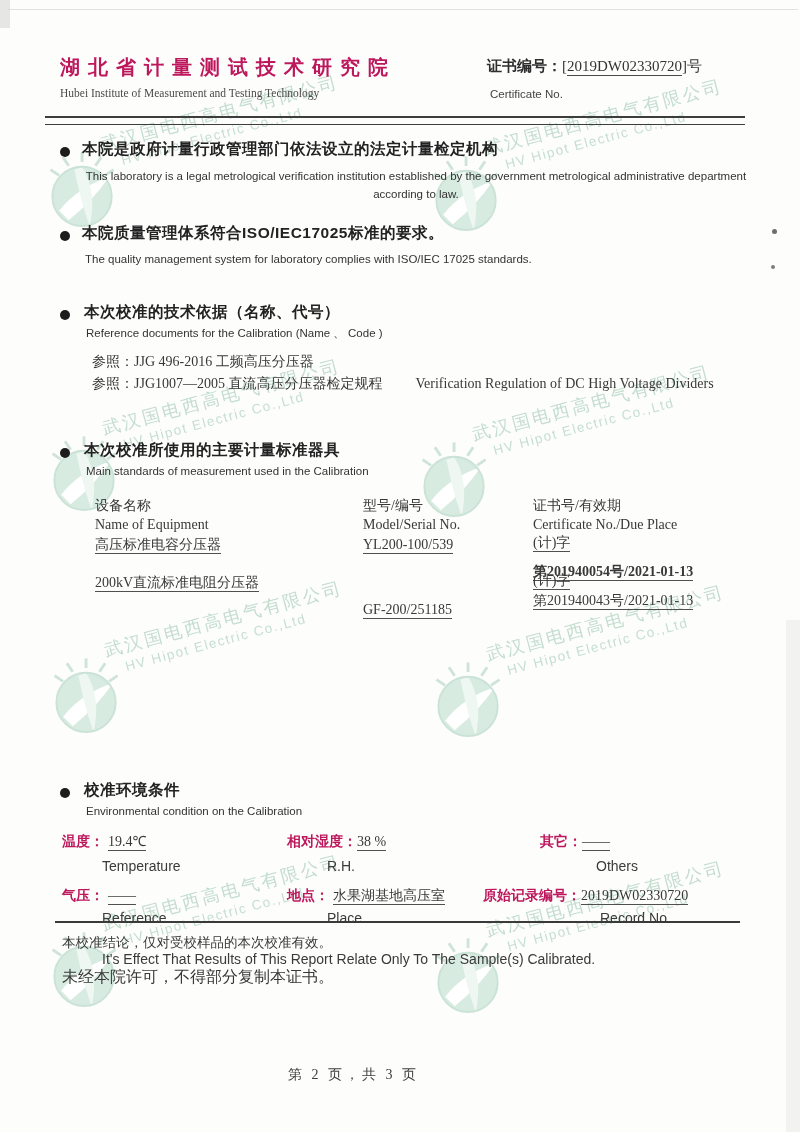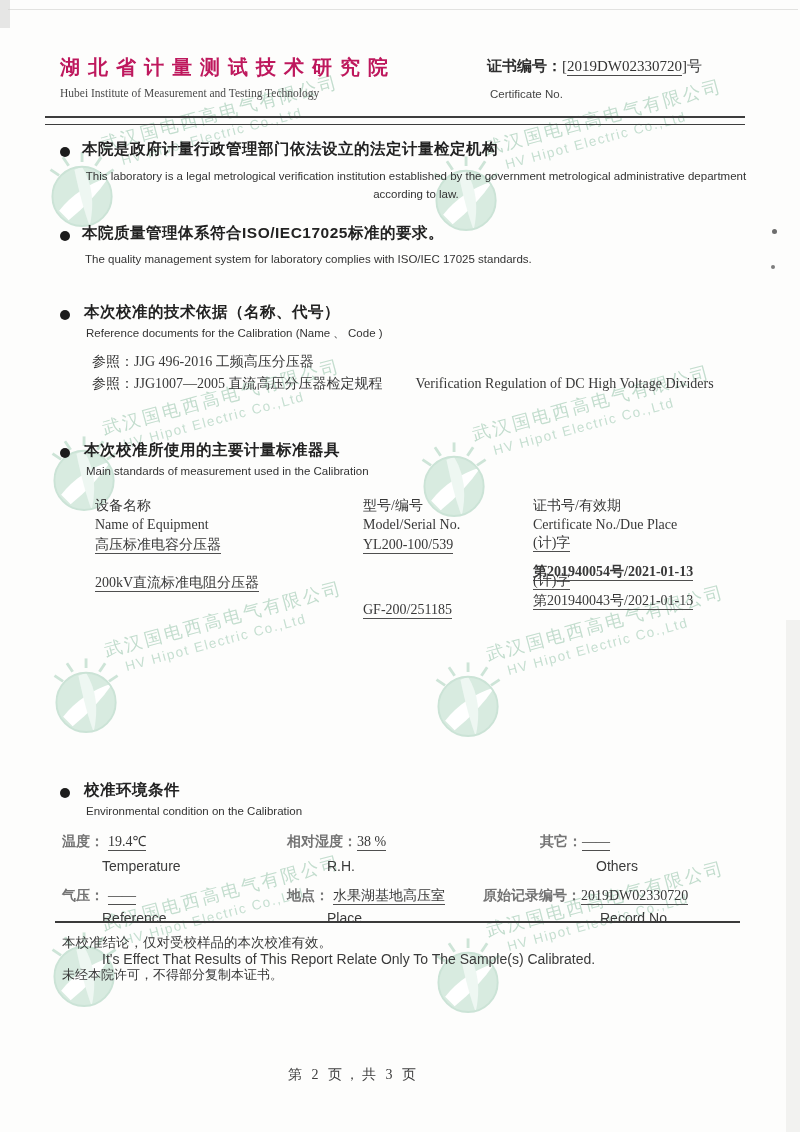--- a/index.html
+++ b/index.html
@@ -20,21 +20,21 @@
   .cert-en{left:490px;top:88px;font-family:"Liberation Sans",sans-serif;font-size:11.5px;color:#444;}
   .rule-double{left:45px;top:116px;width:700px;height:6px;
     border-top:2.5px solid #3d3d3d;border-bottom:1.5px solid #3d3d3d;}
   
   .bullet{width:10px;height:10px;border-radius:50%;background:#1c1c1c;}
   .sec-title{font-family:"Liberation Sans",sans-serif;font-weight:bold;font-size:15.5px;
     color:#222;white-space:nowrap;letter-spacing:0.5px;}
   .sec-sub{font-family:"Liberation Sans",sans-serif;font-size:11.5px;color:#333;line-height:1.6;}
   .serif14{font-size:14px;color:#383838;line-height:1.65;}
   .uv{border-bottom:1px solid #4f4f4f;padding-bottom:1px;}
-  .lbl{font-family:Liberation Serif, serif;font-weight:bold;font-size:14px;color:#737373;}
+  .lbl{font-family:Liberation Serif, serif;font-weight:bold;font-size:14px;color:#be185d;}
   .encap{font-family:"Liberation Sans",sans-serif;font-size:14px;color:#3a3a3a;margin-left:40px;}
   .rule-thin{left:55px;top:921px;width:685px;height:0;border-top:2px solid #3a3a3a;}
   
   .wm{width:330px;height:140px;pointer-events:none;z-index:0;}
   .wm-text{position:absolute;left:68px;top:26px;transform:rotate(-15deg);transform-origin:0 100%;white-space:nowrap;}
   .wm-cn{font-family:"Liberation Sans",sans-serif;font-size:18px;letter-spacing:2.5px;color:#c3ddce;}
   .wm-en{font-family:"Liberation Sans",sans-serif;font-size:13.5px;letter-spacing:1.5px;color:#c6dfd1;margin:1px 0 0 16px;}
   .wm-logo{position:absolute;left:0;top:42px;}
   .content{position:relative;z-index:1;}
   .footer-text{left:288px;top:1066px;font-size:14px;color:#3c3c3c;letter-spacing:3px;}
@@ -263,21 +263,21 @@
     <div class="abs" style="left:287px;top:884px;"><span class="lbl">地点：</span> <span class="serif14 uv">水果湖基地高压室</span></div>
     <div class="abs" style="left:483px;top:884px;"><span class="lbl">原始记录编号：</span><span class="serif14 uv">2019DW02330720</span></div>
     <div class="abs encap" style="left:62px;top:910px;">Reference</div>
     <div class="abs encap" style="left:287px;top:910px;">Place</div>
     <div class="abs encap" style="left:560px;top:910px;">Record No.</div>
 
     <div class="abs rule-thin"></div>
 
     <div class="abs serif14" style="left:62px;top:932px;font-size:13.5px;">本校准结论，仅对受校样品的本次校准有效。</div>
     <div class="abs encap" style="left:62px;top:951px;">It's Effect That Results  of This Report Relate Only To The Sample(s) Calibrated.</div>
-    <div class="abs serif14" style="left:62px;top:964px;font-size:13px;">未经本院许可，不得部分复制本证书。</div>
+    <div class="abs serif14" style="left:62px;top:964px;font-size:16px;">未经本院许可，不得部分复制本证书。</div>
 
     <div class="abs footer-text">第 2 页，共 3 页</div>
   </div>
 
   <div class="abs art" style="left:8px;top:9px;width:790px;height:1px;opacity:.7;"></div>
   <div class="abs" style="left:0;top:0;width:10px;height:28px;background:#cfcfcd;opacity:.5;"></div>
   <div class="abs" style="left:772px;top:229px;width:5px;height:5px;border-radius:50%;background:#6d6d6d;"></div>
   <div class="abs" style="left:771px;top:265px;width:4px;height:4px;border-radius:50%;background:#7d7d7d;"></div>
   <div class="abs" style="left:786px;top:620px;width:14px;height:512px;background:#f2f2f0;"></div>
 

